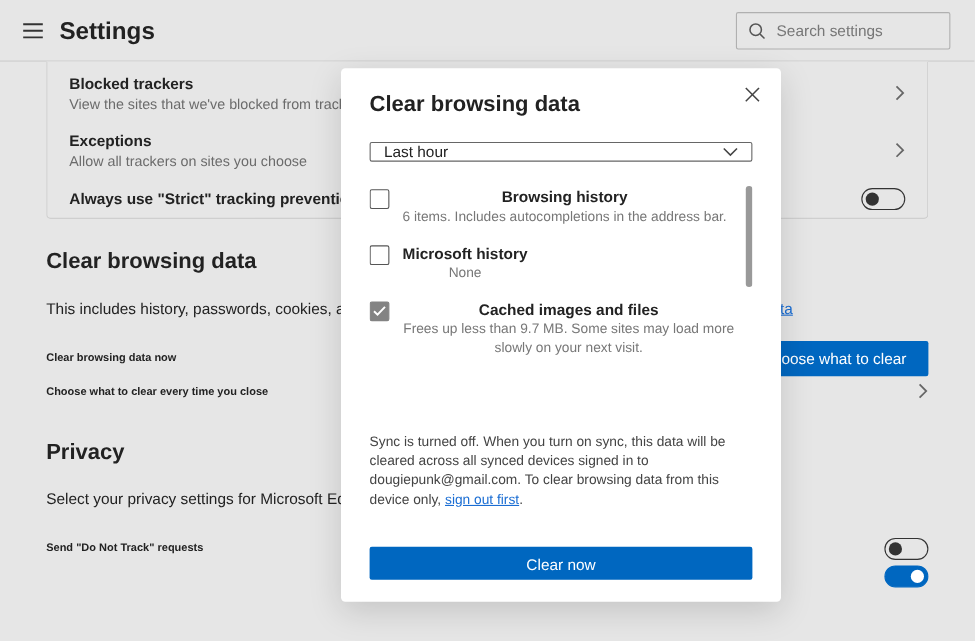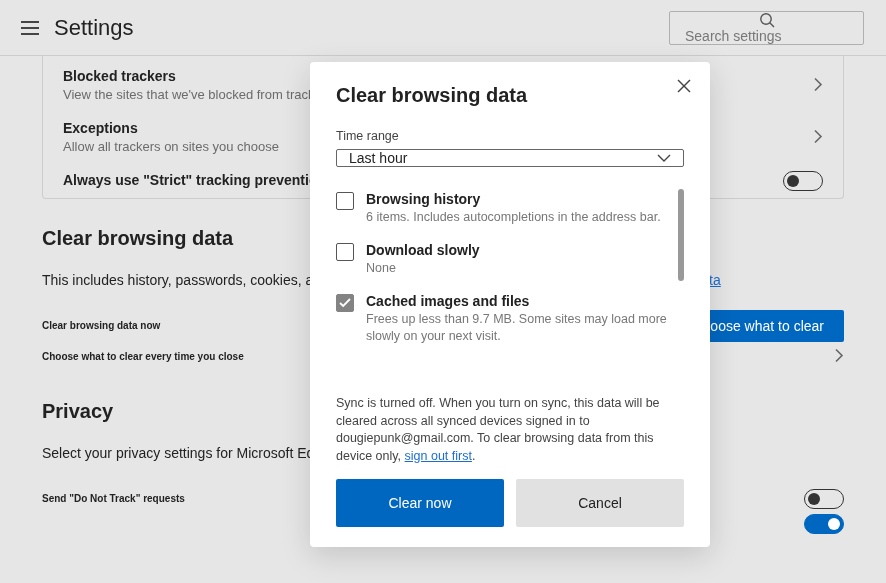--- a/index.html
+++ b/index.html
@@ -21,33 +21,32 @@
     border-bottom: 1px solid #ccc;
   }
   .menu-btn {
     width: 28px; height: 28px;
     display: flex; align-items: center; justify-content: center;
     cursor: pointer;
     margin-right: 10px;
   }
   .page-title {
     font-size: 22px;
-    font-weight: 400;
+    font-weight: 700;
     flex: 0 0 auto;
   }
   .header-spacer { flex: 1; }
   .search-wrap {
     width: 195px; height: 34px;
     border: 1px solid #b0b0b0;
     background: #e6e6e6;
     display: flex; align-items: center;
     padding: 0 10px;
     border-radius: 2px;
     margin-right: 6px;
-    flex-direction: column;
   }
   .search-wrap svg { flex: 0 0 auto; }
   .search-input {
     border: none; outline: none; background: transparent;
     font-size: 14px; color: #555;
     margin-left: 10px;
     width: 100%;
   }
   .search-input::placeholder { color: #777; }
 
@@ -164,20 +163,21 @@
     flex: 1; overflow: hidden;
     position: relative;
   }
   .check-scroll {
     position: absolute; right: 0; top: 2px; width: 6px; height: 92px;
     background: #999; border-radius: 3px;
   }
   .check-item {
     display: flex; align-items: flex-start;
     padding: 4px 16px 12px 0;
+    text-align: center;
   }
   .check-box {
     width: 18px; height: 18px; border: 1.5px solid #555;
     border-radius: 2px; margin-right: 12px; flex: 0 0 auto;
     display: flex; align-items: center; justify-content: center;
     cursor: pointer; color: #fff; font-size: 12px;
     background: #fff;
     margin-top: 1px;
   }
   .check-box.checked { background: #838383; border-color: #838383; }
@@ -187,21 +187,21 @@
   .sync-note {
     font-size: 12.5px; color: #444; line-height: 1.4;
     margin-top: 8px;
   }
   .sync-note a { color: #1a6dd3; }
 
   .dialog-actions {
     display: flex; gap: 12px; margin-top: 14px;
   }
   .dialog-actions button {
-    flex: 1; height: 48px; font-size: 14px;
+    flex: 1; height: 30px; font-size: 14px; margin-top: 20px;
   }
 </style>
 </head>
 <body>
 
 <div class="header">
   <div class="menu-btn">
     <svg width="18" height="14" viewBox="0 0 18 14">
       <line x1="0" y1="1" x2="18" y2="1" stroke="#333" stroke-width="1.8"></line>
       <line x1="0" y1="7" x2="18" y2="7" stroke="#333" stroke-width="1.8"></line>
@@ -311,21 +311,20 @@
 <div class="dialog">
   <div class="dialog-close">
     <svg width="14" height="14" viewBox="0 0 14 14">
       <line x1="1" y1="1" x2="13" y2="13" stroke="#444" stroke-width="1.4"></line>
       <line x1="13" y1="1" x2="1" y2="13" stroke="#444" stroke-width="1.4"></line>
     </svg>
   </div>
 
   <h3>Clear browsing data</h3>
 
-  <div class="field-label">Time range</div>
   <div class="select-box">
     <span>Last hour</span>
     <span>
       <svg width="14" height="9" viewBox="0 0 14 9">
           <polyline points="1,1 7,7 13,1" fill="none" stroke="#444" stroke-width="1.4"></polyline>
         </svg>
     </span>
   </div>
 
   <div class="check-list">
@@ -335,21 +334,21 @@
       <div class="check-box"></div>
       <div class="check-text">
         <div class="ct-title">Browsing history</div>
         <div class="ct-sub">6 items. Includes autocompletions in the address bar.</div>
       </div>
     </div>
 
     <div class="check-item">
       <div class="check-box"></div>
       <div class="check-text">
-        <div class="ct-title">Download slowly</div>
+        <div class="ct-title">Microsoft history</div>
         <div class="ct-sub">None</div>
       </div>
     </div>
 
 
     <div class="check-item">
       <div class="check-box checked">
         <svg width="12" height="10" viewBox="0 0 12 10">
             <polyline points="1,5 4.2,8 11,1" fill="none" stroke="#fff" stroke-width="1.8"></polyline>
           </svg>
@@ -360,15 +359,14 @@
       </div>
     </div>
   </div>
 
   <div class="sync-note">
     <span>Sync is turned off. When you turn on sync, this data will be cleared across all synced devices signed in to dougiepunk@gmail.com. To clear browsing data from this device only, </span><a href="#">sign out first</a><span>.</span>
   </div>
 
   <div class="dialog-actions">
     <button class="btn-primary">Clear now</button>
-    <button class="btn-secondary">Cancel</button>
   </div>
 </div>
 
 </body></html>

